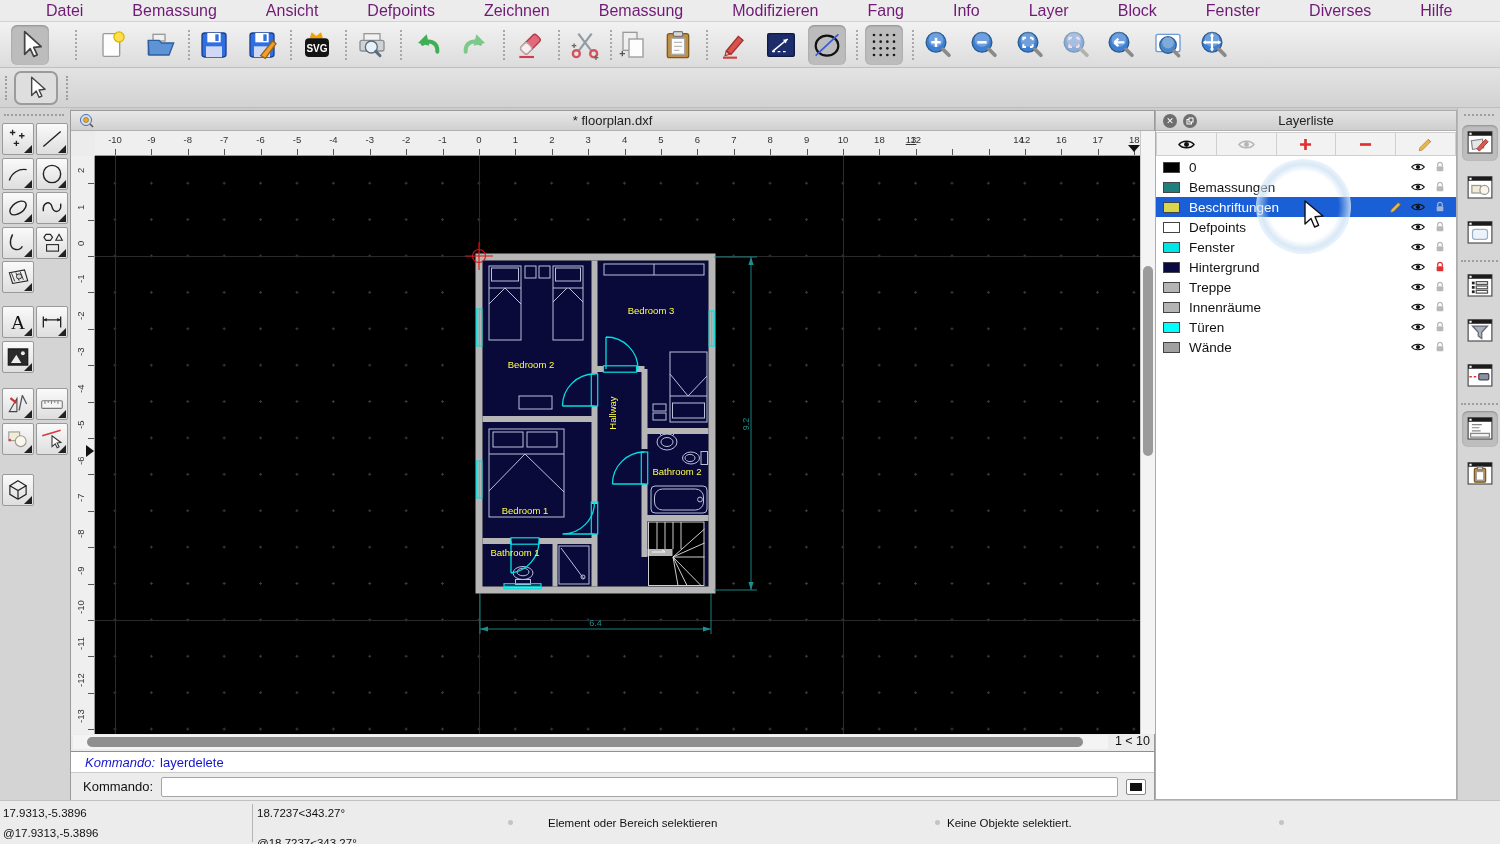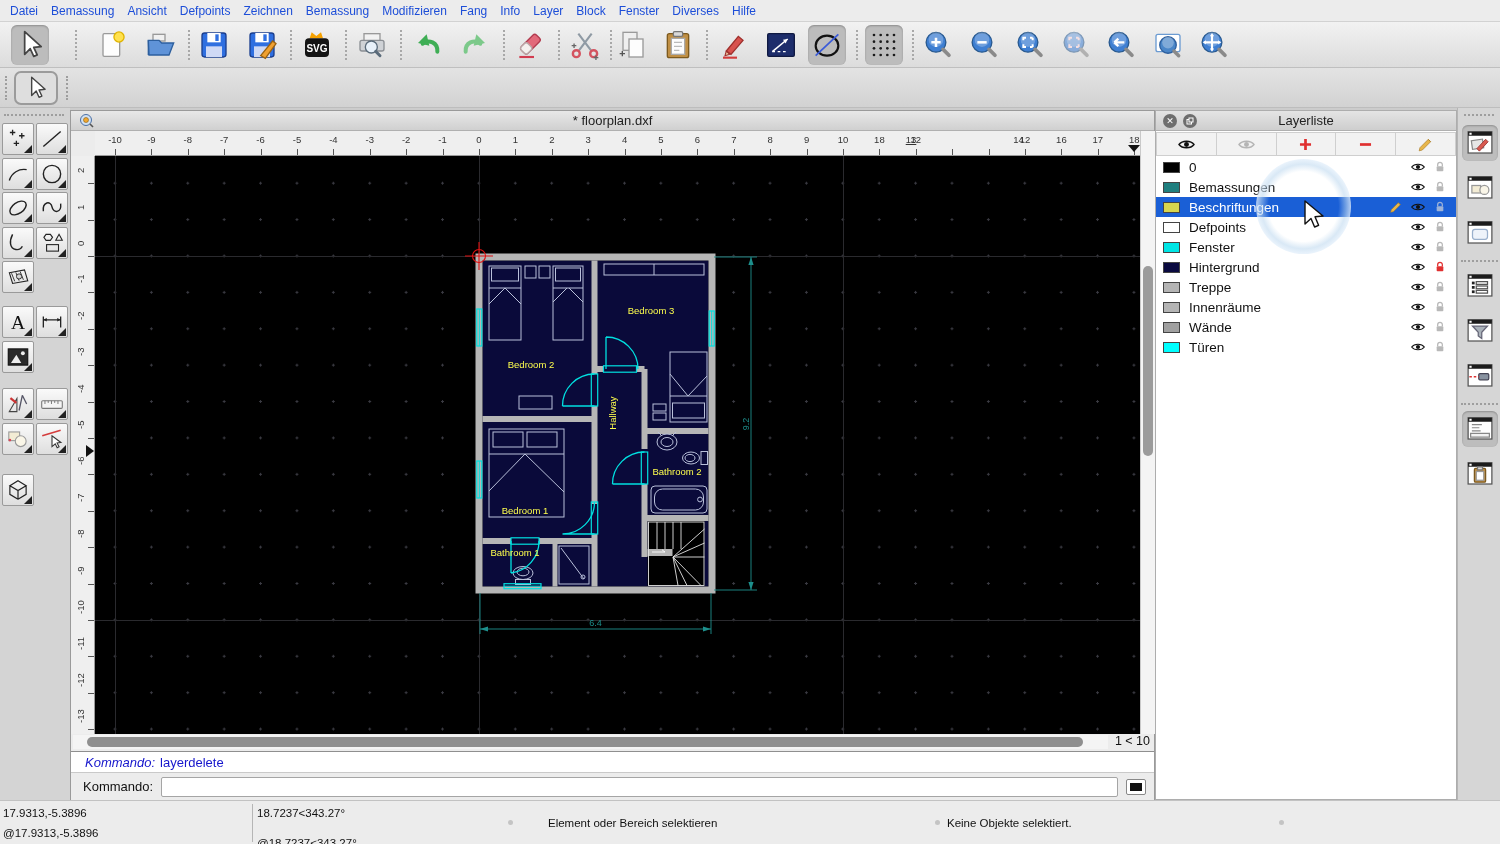--- a/index.html
+++ b/index.html
@@ -3,21 +3,21 @@
 <meta charset="utf-8">
 <style>
   * { margin:0; padding:0; box-sizing:border-box; }
   html,body { width:1500px; height:844px; overflow:hidden; }
   body { font-family:"Liberation Sans", sans-serif; background:#c9c9c9; position:relative; }
   #app { position:absolute; inset:0; }
 
   
   #menubar { position:absolute; left:0; top:0; width:1500px; height:22px; background:#ececec;
              display:flex; align-items:center; gap:13px; padding-left:10px; border-bottom:1px solid #d2d2d2; }
-  .menu-item { font-size:12px; color:#1d4ed8; white-space:nowrap; cursor:default; }
+  .menu-item { font-size:16px; color:#701a75; white-space:nowrap; cursor:default;margin-left:36px; }
 
   
   #toolbar1 { position:absolute; left:0; top:22px; width:1500px; height:46px;
               background:linear-gradient(#f2f2f2,#dcdcdc); border-bottom:1px solid #bfbfbf; }
   .tb-btn { position:absolute; top:3px; width:38px; height:40px; display:flex; align-items:center; justify-content:center; border-radius:6px; }
   .tb-btn svg { width:32px; height:32px; }
   .tb-btn.selected { background:#bcbcbc; box-shadow:inset 0 1px 2px rgba(0,0,0,.25); }
   .tb-btn.disabled { opacity:.55; }
   .tb-sep { position:absolute; top:8px; width:2px; height:30px; border-left:2px dotted #a8a8a8; }
   #toolbar2 { position:absolute; left:0; top:68px; width:1500px; height:40px;
@@ -874,34 +874,34 @@
             <div class="row-ico" style="right: 30px;"><svg viewBox="0 0 24 24">
                 <path d="M2.5 12C6.5 6.5 17.5 6.5 21.5 12 17.5 17.5 6.5 17.5 2.5 12Z" fill="none" stroke="#111" stroke-width="1.7"></path>
                 <circle cx="12" cy="12" r="3.1" fill="#111"></circle>
               </svg></div>
             <div class="row-ico" style="right: 8px;"><svg viewBox="0 0 24 24">
                 <path d="M8.5 11V8.5a3.5 3.5 0 0 1 7 0V11" fill="none" stroke="#b8b8b8" stroke-width="1.9"></path>
                 <rect x="7" y="11" width="10" height="7.5" rx="1.2" fill="#b8b8b8"></rect>
               </svg></div>
           </div>
           <div class="layer-row">
-            <div class="layer-swatch" style="background: rgb(160, 160, 160);"></div>
-            <span class="layer-name">Wände</span>
+            <div class="layer-swatch" style="background: rgb(0, 255, 255);"></div>
+            <span class="layer-name">Türen</span>
             <div class="row-ico" style="right: 30px;"><svg viewBox="0 0 24 24">
                 <path d="M2.5 12C6.5 6.5 17.5 6.5 21.5 12 17.5 17.5 6.5 17.5 2.5 12Z" fill="none" stroke="#111" stroke-width="1.7"></path>
                 <circle cx="12" cy="12" r="3.1" fill="#111"></circle>
               </svg></div>
             <div class="row-ico" style="right: 8px;"><svg viewBox="0 0 24 24">
                 <path d="M8.5 11V8.5a3.5 3.5 0 0 1 7 0V11" fill="none" stroke="#b8b8b8" stroke-width="1.9"></path>
                 <rect x="7" y="11" width="10" height="7.5" rx="1.2" fill="#b8b8b8"></rect>
               </svg></div>
           </div>
           <div class="layer-row">
-            <div class="layer-swatch" style="background: rgb(0, 255, 255);"></div>
-            <span class="layer-name">Türen</span>
+            <div class="layer-swatch" style="background: rgb(160, 160, 160);"></div>
+            <span class="layer-name">Wände</span>
             <div class="row-ico" style="right: 30px;"><svg viewBox="0 0 24 24">
                 <path d="M2.5 12C6.5 6.5 17.5 6.5 21.5 12 17.5 17.5 6.5 17.5 2.5 12Z" fill="none" stroke="#111" stroke-width="1.7"></path>
                 <circle cx="12" cy="12" r="3.1" fill="#111"></circle>
               </svg></div>
             <div class="row-ico" style="right: 8px;"><svg viewBox="0 0 24 24">
                 <path d="M8.5 11V8.5a3.5 3.5 0 0 1 7 0V11" fill="none" stroke="#b8b8b8" stroke-width="1.9"></path>
                 <rect x="7" y="11" width="10" height="7.5" rx="1.2" fill="#b8b8b8"></rect>
               </svg></div>
           </div>
         </div>

